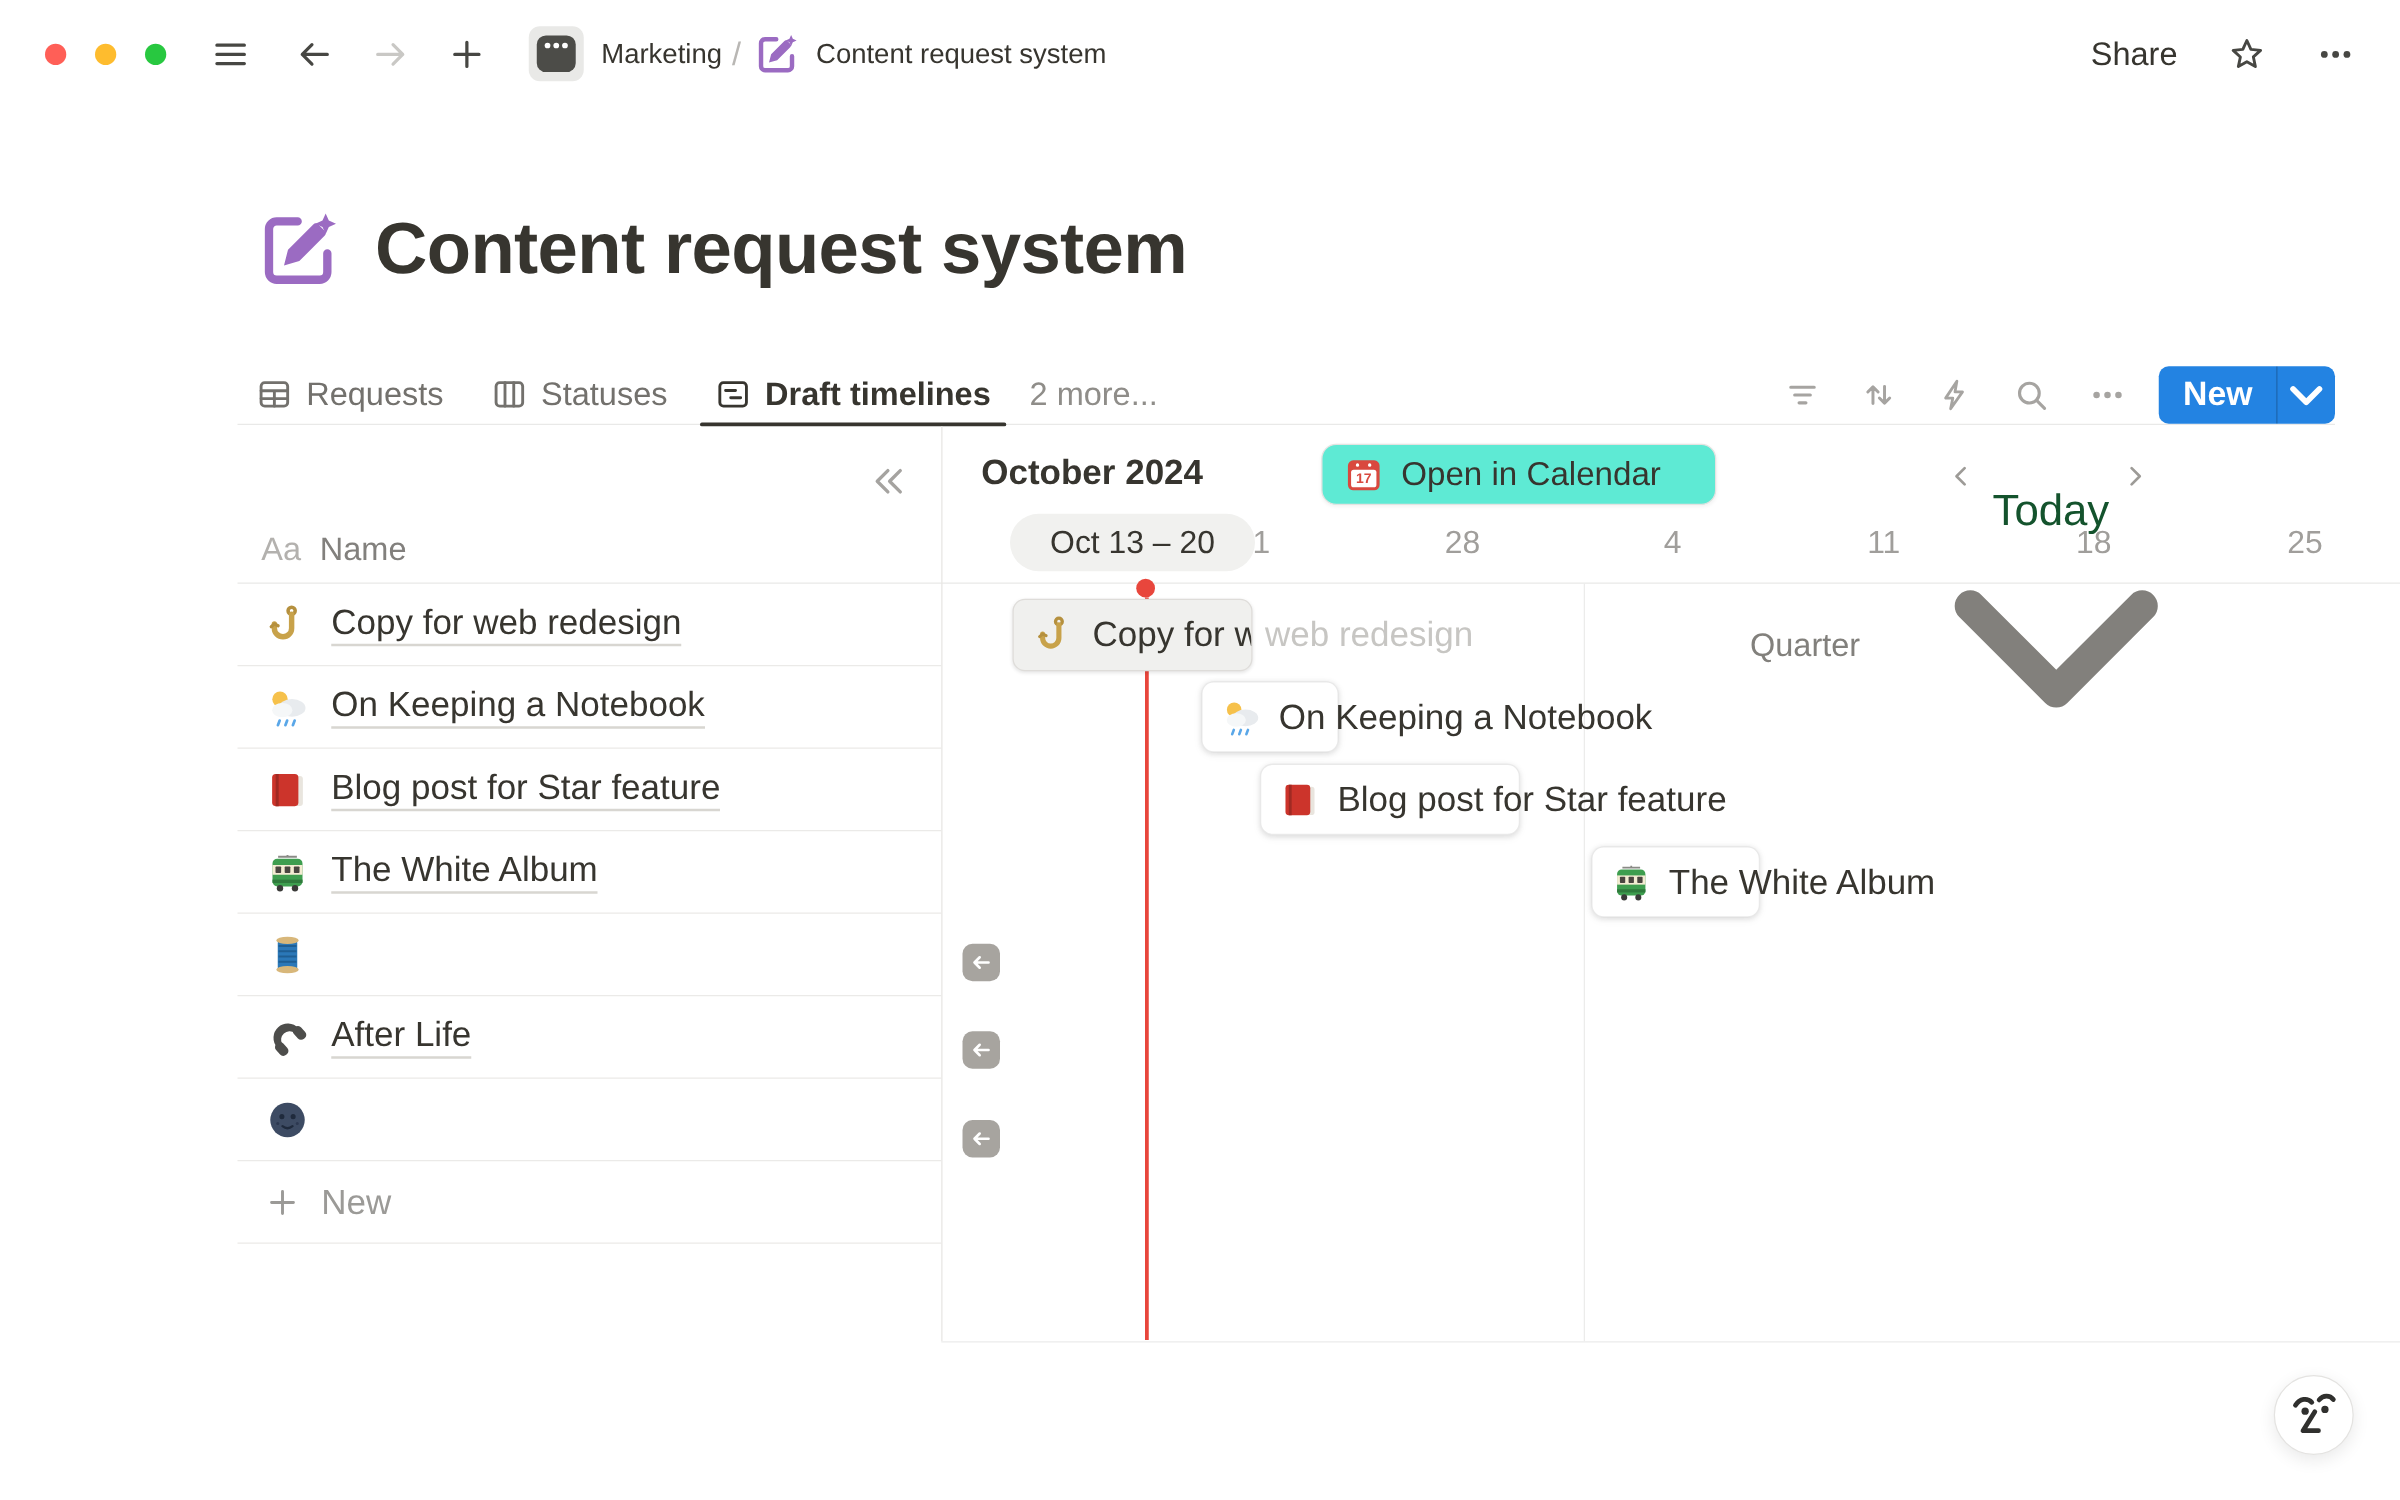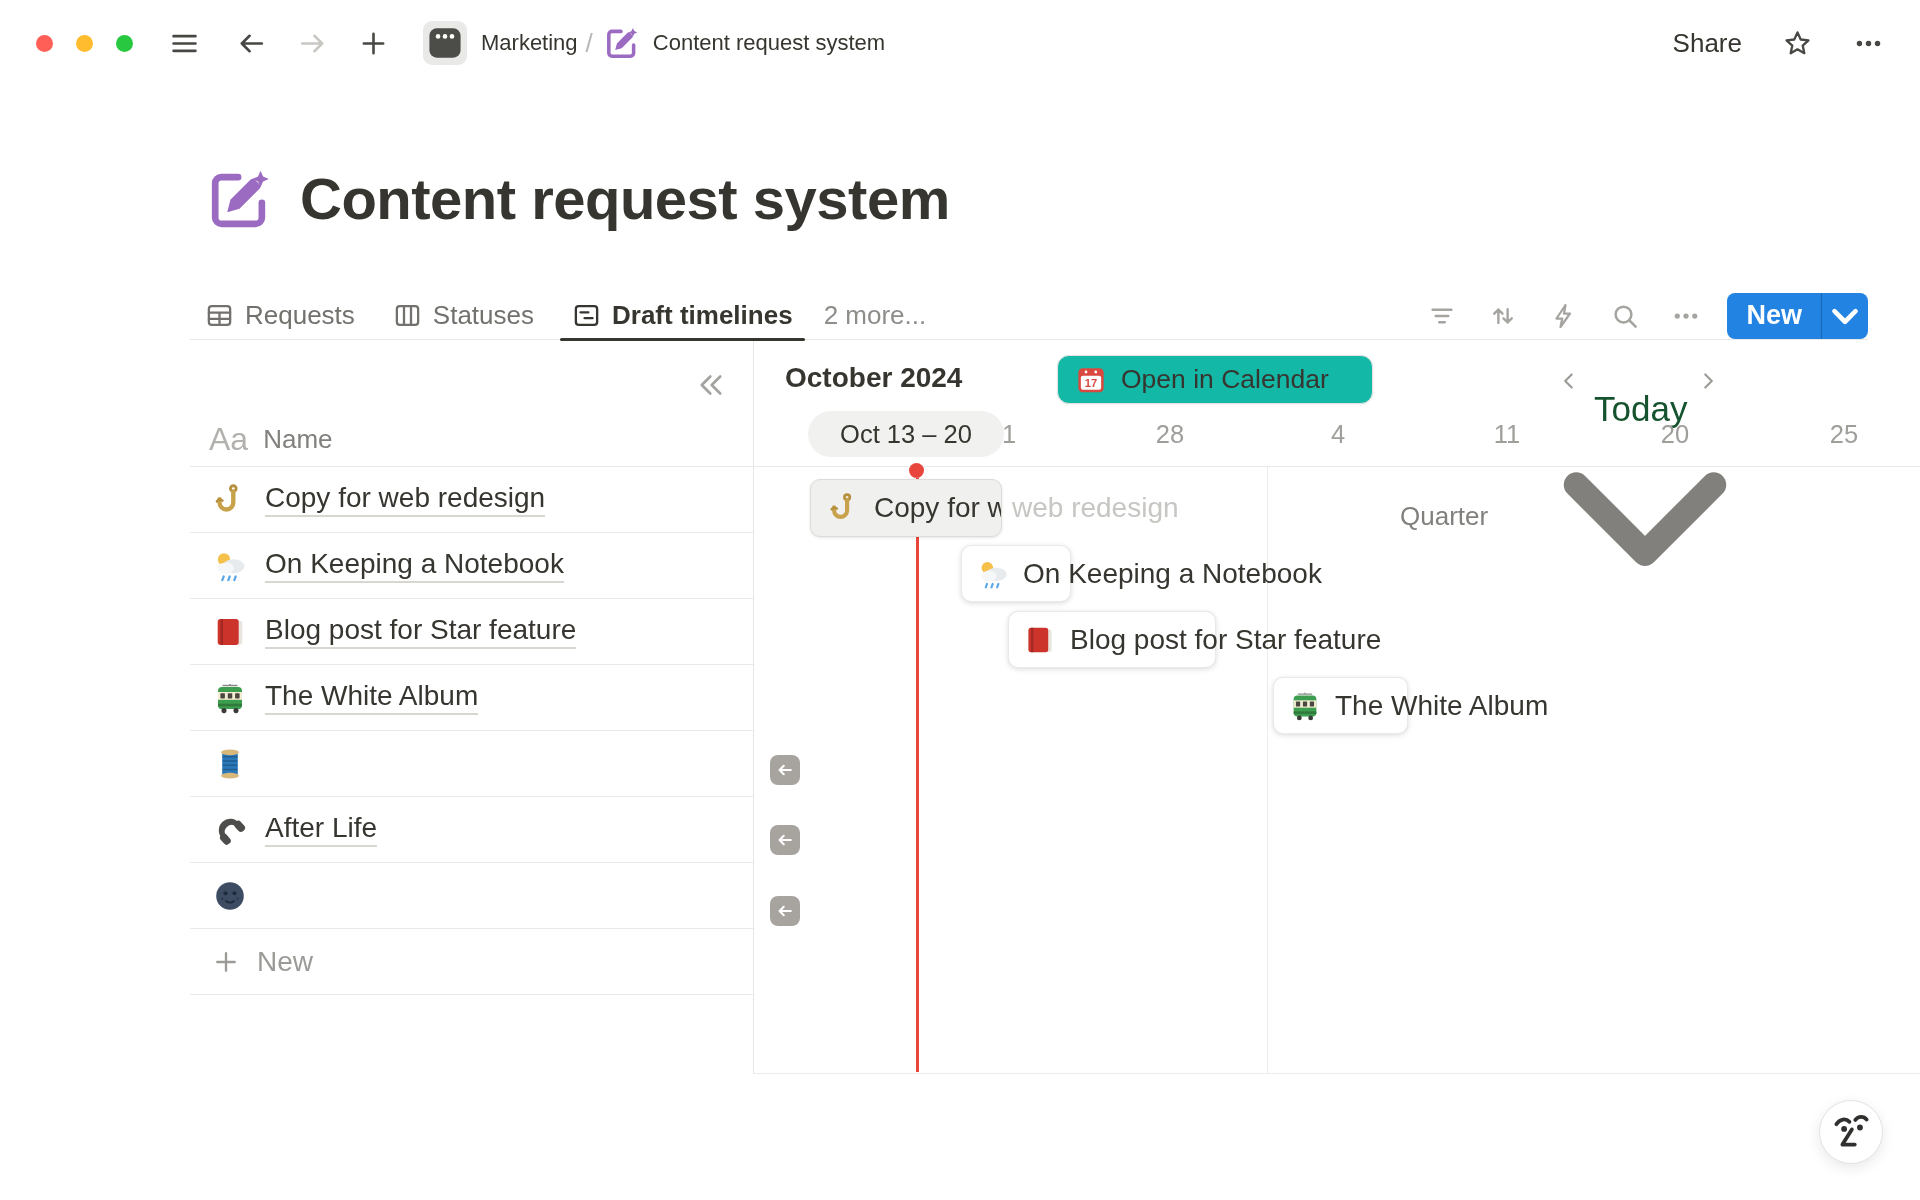--- a/index.html
+++ b/index.html
@@ -48,35 +48,35 @@
   .new-chev svg { width:24px; height:24px; }
 
   
   .hline { position:absolute; height:1px; background:#e9e9e8; }
   .vdivider { position:absolute; left:753px; top:341px; width:1px; height:732px; background:#e7e6e4; }
 
   
   .collapse-btn { position:absolute; left:694px; top:368px; width:34px; height:34px; color:#a5a3a0; }
   .collapse-btn svg { width:100%; height:100%; }
   .list-header { position:absolute; left:190px; top:412px; height:54px; display:flex; align-items:center; padding-left:19px; gap:15px; }
-  .aa { font-size:32px; color:#b3b1ae; }
+  .aa { font-size:26px; color:#b3b1ae; }
   .namehdr { font-size:26px; color:#82807d; }
   #list-rows { position:absolute; left:190px; top:467px; width:563px; }
   .lrow { height:66px; display:flex; align-items:center; gap:17px; padding-left:22px; border-bottom:1px solid #ebeae8; }
   .lrow .emo { width:36px; height:36px; flex:none; }
   .lrow .emo svg { width:100%; height:100%; }
   .lrow .ltitle { font-size:28px; font-weight:500; color:#37352f; line-height:1.15; border-bottom:2px solid #d8d6d1; white-space:nowrap; }
   .lrow.newrow { color:#9b9a97; }
   .lrow.newrow .plus { width:28px; height:28px; color:#9b9a97; }
   .lrow.newrow .plus svg { width:100%; height:100%; }
   .lrow.newrow .ntxt { font-size:28px; color:#9b9a97; }
 
   
   .month { position:absolute; left:785px; top:362px; font-size:28px; font-weight:600; color:#37352f; }
-  .cal-btn { position:absolute; left:1057px; top:355px; width:316px; height:49px; background:#14b8a6; border:1px solid #e4e3e1; border-radius:12px; box-shadow:0 1px 3px rgba(0,0,0,0.05); display:flex; align-items:center; gap:14px; padding-left:17px; font-size:26.5px; font-weight:500; color:#37352f; }
+  .cal-btn { position:absolute; left:1057px; top:355px; width:316px; height:49px; background:#5eead4; border:1px solid #e4e3e1; border-radius:12px; box-shadow:0 1px 3px rgba(0,0,0,0.05); display:flex; align-items:center; gap:14px; padding-left:17px; font-size:26.5px; font-weight:500; color:#37352f; }
   .cal-btn .cico { width:32px; height:32px; }
   .cal-btn .cico svg { width:100%; height:100%; }
   .quarter { position:absolute; left:1400px; top:366px; display:flex; align-items:center; gap:7px; color:#82807c; font-size:26px; }
   .quarter svg { width:20px; height:20px; }
   .navchev { position:absolute; top:368px; width:26px; height:26px; color:#9d9b97; }
   .navchev svg { width:100%; height:100%; }
   .todaybtn { position:absolute; left:1594px; top:366px; font-size:35px; color:#14532d;margin-top:23px; }
 
   
   .date-label { position:absolute; top:420px; transform:translateX(-50%); font-size:25.5px; color:#a09e9b; z-index:1; }
@@ -391,21 +391,21 @@
       <svg viewBox="0 0 24 24" fill="none" stroke="currentColor" stroke-linecap="round" stroke-linejoin="round" stroke-width="2" style="width: 100%; height: 100%; display: block;">
         <path d="M9.5 6l6 6-6 6"></path>
       </svg>
     </span>
 
   <div id="date-labels">
       <span class="date-label" style="left: 1002px;">21</span>
       <span class="date-label" style="left: 1170px;">28</span>
       <span class="date-label" style="left: 1338px;">4</span>
       <span class="date-label" style="left: 1507px;">11</span>
-      <span class="date-label" style="left: 1675px;">20</span>
+      <span class="date-label" style="left: 1675px;">18</span>
       <span class="date-label" style="left: 1844px;">25</span>
     </div>
   <div class="range-pill">Oct 13 – 20</div>
   <div class="gridline"></div>
   <div class="today-dot"></div>
   <div class="today-line"></div>
   <div class="hline" style="left:753px; right:0; top:1073px; background:#ececeb;"></div>
 
   <div id="bars-layer">
       <div class="tl-drag" style="left: 810px; top: 479px; width: 192px;">

